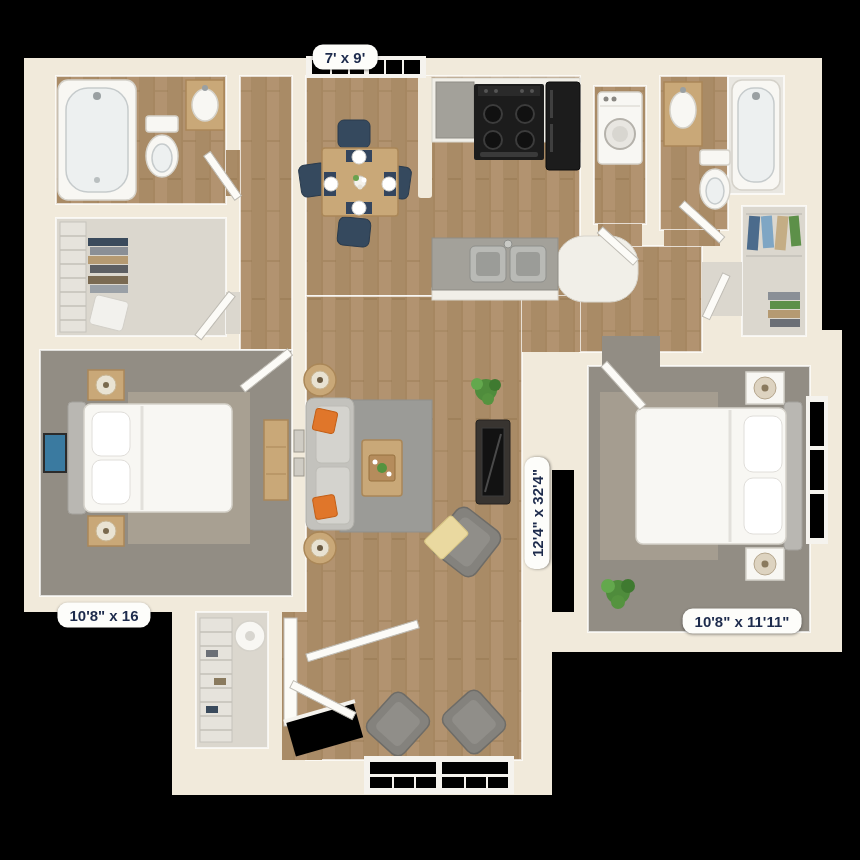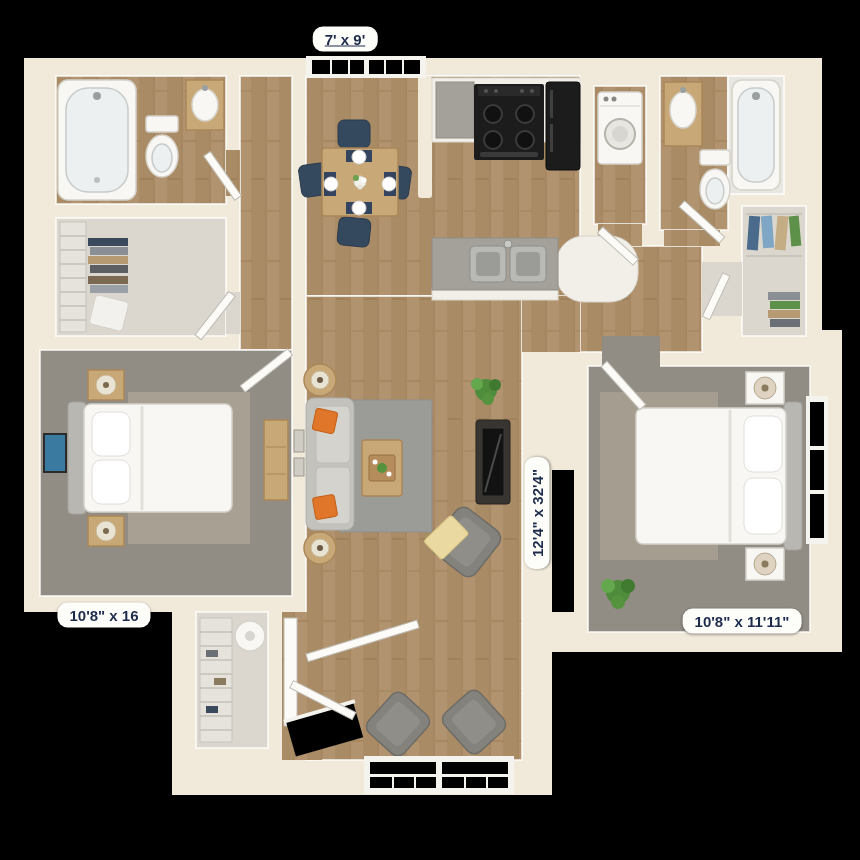--- a/index.html
+++ b/index.html
@@ -356,17 +356,17 @@
     <rect x="0" y="-4" width="60" height="8" class="door" transform="translate(290 352) rotate(142)"></rect>
     <rect x="0" y="-4" width="48" height="8" class="door" transform="translate(600 230) rotate(42)"></rect>
     <rect x="0" y="-4" width="54" height="8" class="door" transform="translate(722 240) rotate(-138)"></rect>
     <rect x="0" y="-4" width="58" height="8" class="door" transform="translate(604 364) rotate(48)"></rect>
     <rect x="0" y="-4" width="48" height="8" class="door" transform="translate(706 318) rotate(-65)"></rect>
     <rect x="0" y="-4" width="116" height="8" class="door" transform="translate(418 624) rotate(163)"></rect>
     <rect x="0" y="-4" width="70" height="8" class="door" transform="translate(354 716) rotate(-153)"></rect>
   </g>
 </svg>
 
-<div class="dim" style="left:345px;top:39px;text-decoration:underline;">7' x 9'</div>
+<div class="dim" style="left:345px;top:57px;">7' x 9'</div>
 <div class="dim" style="left:104px;top:615px;">10'8" x 16</div>
 <div class="dim vert" style="left:537px;top:513px;">12'4" x 32'4"</div>
 <div class="dim" style="left:742px;top:621px;">10'8" x 11'11"</div>
 </div>
 
 </body></html>

